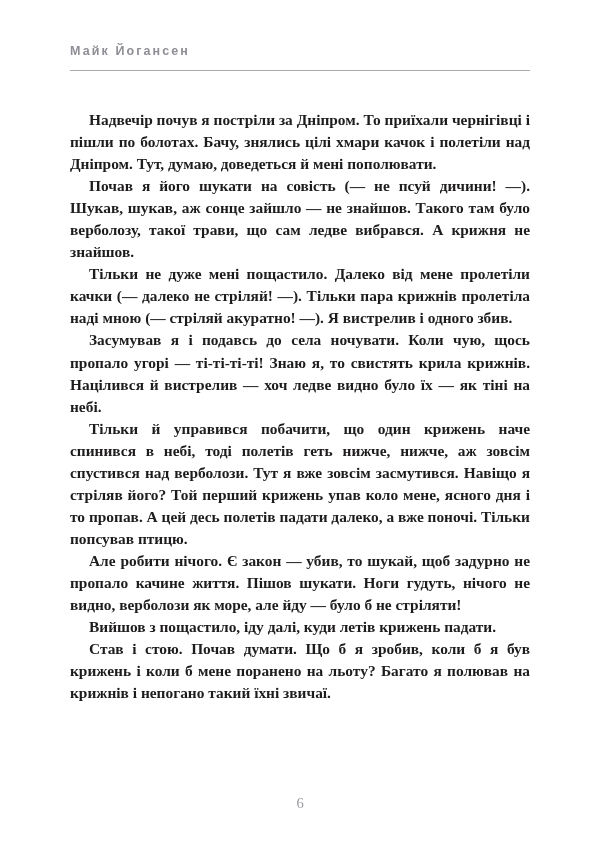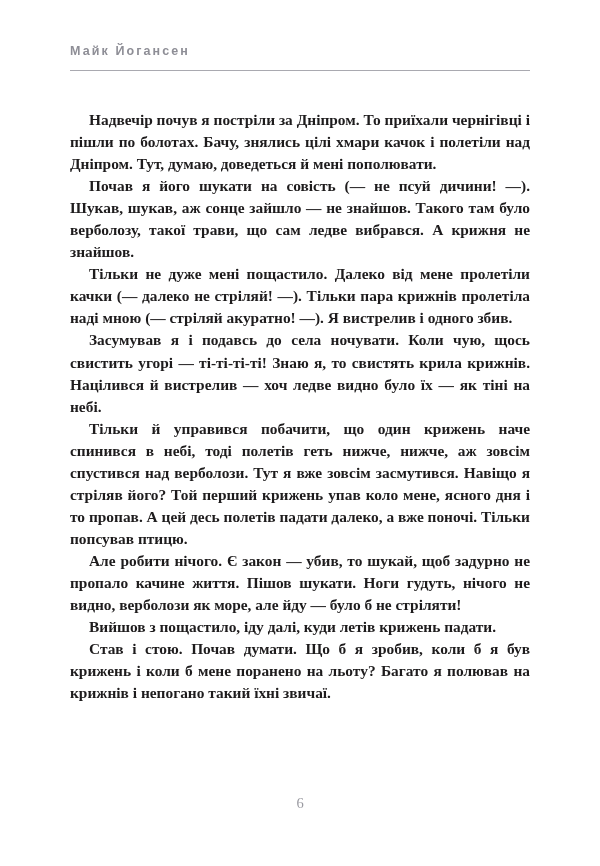--- a/index.html
+++ b/index.html
@@ -87,21 +87,21 @@
 <div class="page">
 
   <div class="running-head">Майк Йогансен</div>
 
   <div class="head-rule"></div>
 
   <div class="textblock" id="textblock">
       <p class="para">Надвечір почув я постріли за Дніпром. То приїхали чернігівці і пішли по болотах. Бачу, знялись цілі хмари качок і полетіли над Дніпром. Тут, думаю, доведеться й мені пополювати.</p>
       <p class="para">Почав я його шукати на совість (— не псуй дичини! —). Шукав, шукав, аж сонце зайшло — не знайшов. Такого там було верболозу, такої трави, що сам ледве вибрався. А крижня не знайшов.</p>
       <p class="para">Тільки не дуже мені пощастило. Далеко від мене пролетіли качки (— далеко не стріляй! —). Тільки пара крижнів пролетіла наді мною (— стріляй акуратно! —). Я вистрелив і одного збив.</p>
-      <p class="para">Засумував я і подавсь до села ночувати. Коли чую, щось свистить угорі — ті-ті-ті-ті! Знаю я, то свистять крила крижнів. Націлився й вистрелив — хоч ледве видно було їх — як тіні на небі.</p>
+      <p class="para">Засумував я і подавсь до села ночувати. Коли чую, щось пропало угорі — ті-ті-ті-ті! Знаю я, то свистять крила крижнів. Націлився й вистрелив — хоч ледве видно було їх — як тіні на небі.</p>
       <p class="para">Тільки й управився побачити, що один крижень наче спинився в небі, тоді полетів геть нижче, нижче, аж зовсім спустився над верболози. Тут я вже зовсім засмутився. Навіщо я стріляв його? Той перший крижень упав коло мене, ясного дня і то пропав. А цей десь полетів падати далеко, а вже поночі. Тільки попсував птицю.</p>
       <p class="para">Але робити нічого. Є закон — убив, то шукай, щоб задурно не пропало качине життя. Пішов шукати. Ноги гудуть, нічого не видно, верболози як море, але йду — було б не стріляти!</p>
       <p class="para">Вийшов з пощастило, іду далі, куди летів крижень падати.</p>
       <p class="para">Став і стою. Почав думати. Що б я зробив, коли б я був крижень і коли б мене поранено на льоту? Багато я полював на крижнів і непогано такий їхні звичаї.</p>
     </div>
 
   <div class="folio">6</div>
 
 </div>
 

